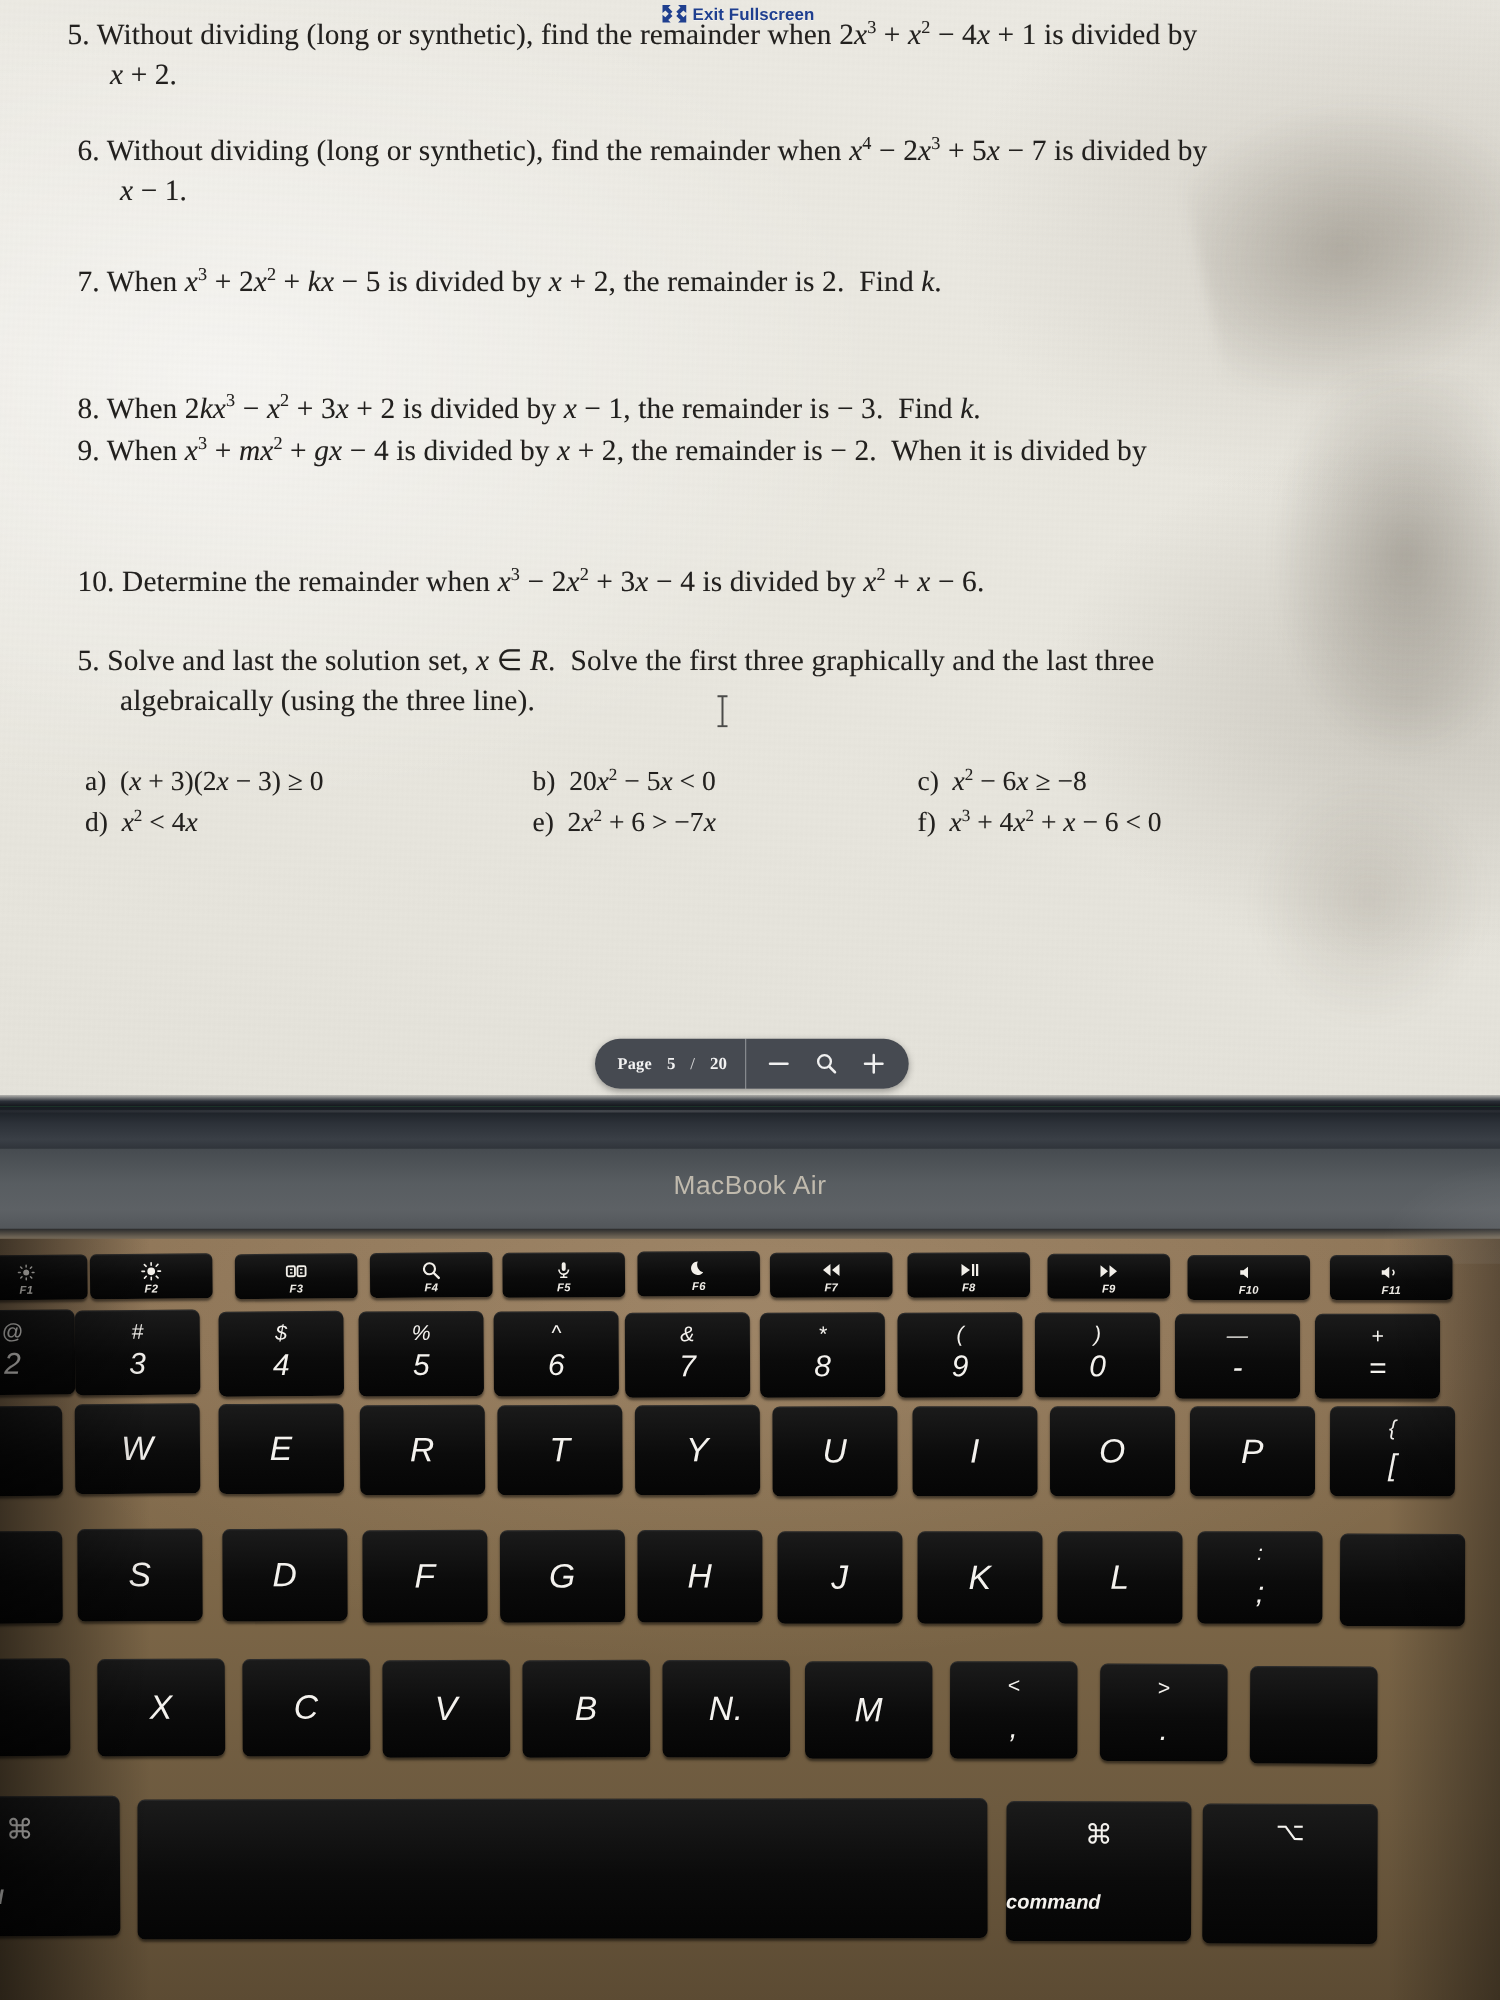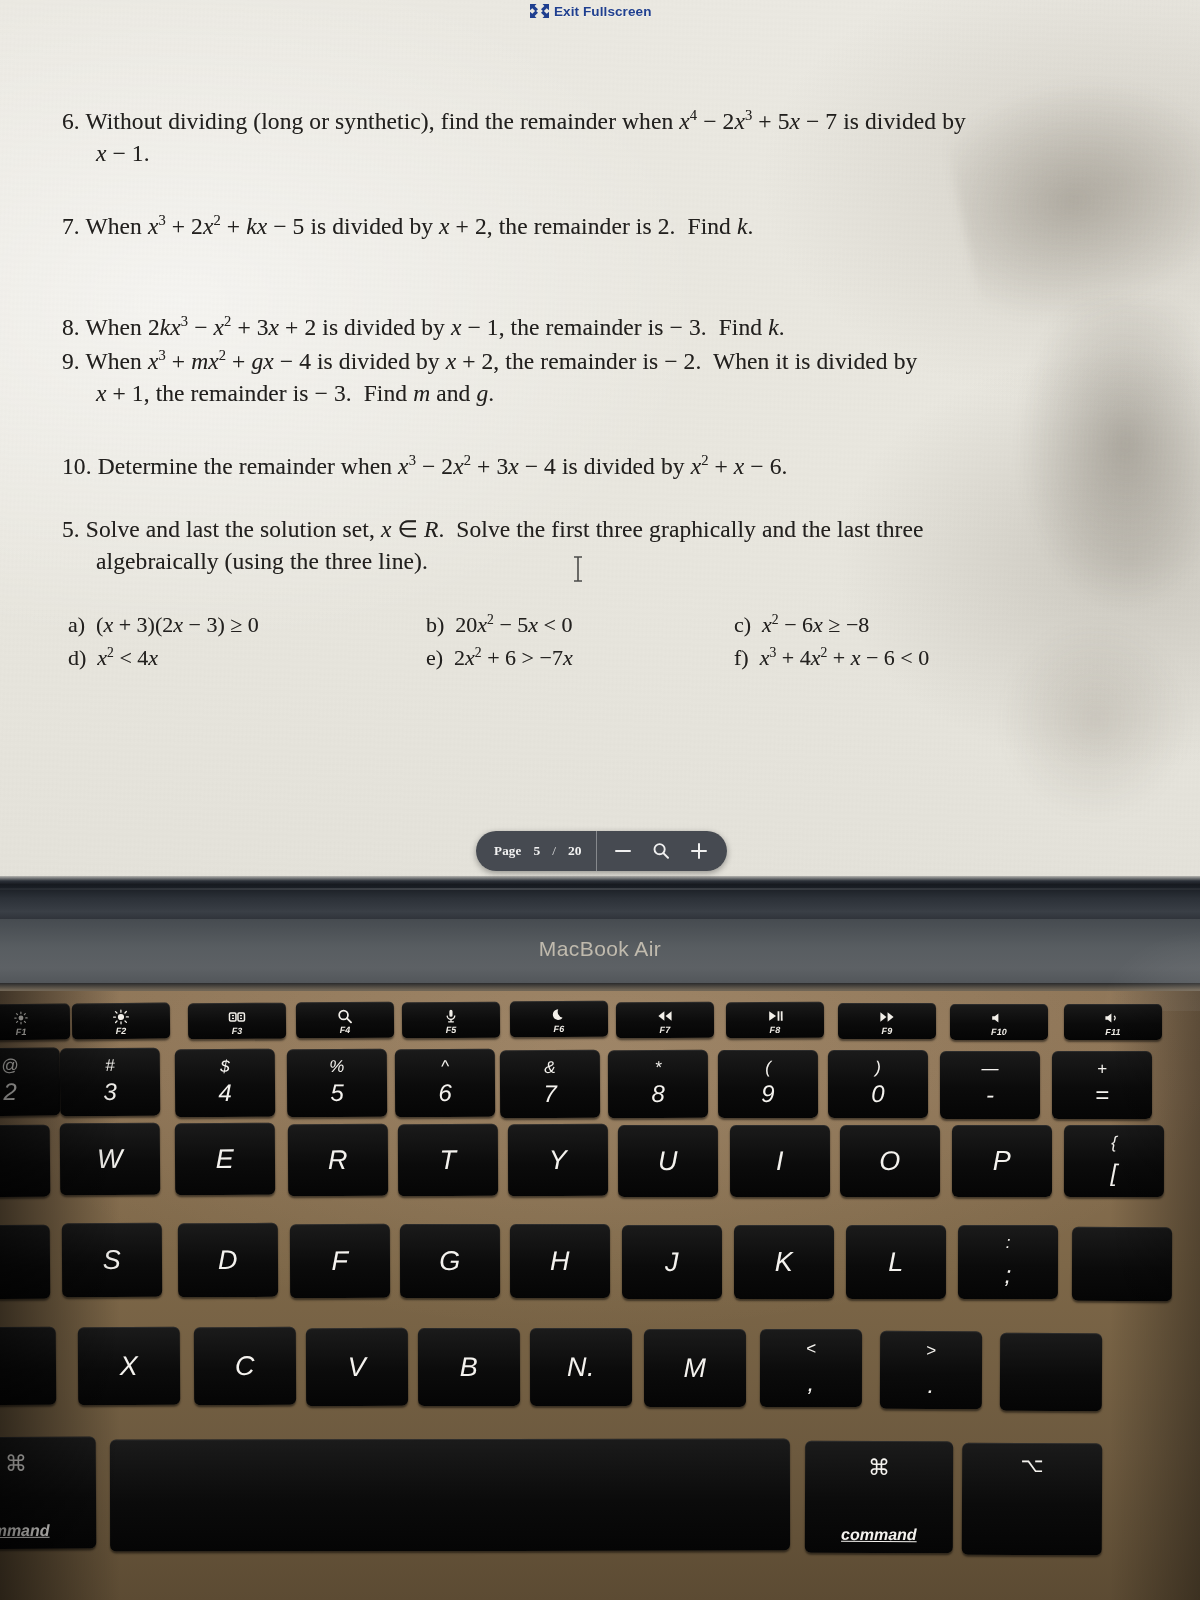--- a/index.html
+++ b/index.html
@@ -211,22 +211,22 @@
     font-size: 17px; font-weight:500; font-style: italic;
   }
   .key .botsym{
     position:absolute; bottom: 10px; left:0; right:0; text-align:center;
     font-size: 24px; font-weight:500; font-style: italic;
   }
   .key .letter{
     font-size: 27px; font-weight:500; font-style: italic; letter-spacing:.5px;
   }
   .key .wordlbl{
-    position:absolute; bottom: 9px; left:0; right:0; text-align:center;
-    font-size: 16px; font-weight:700; font-style: italic; text-decoration: underline;
+    position:absolute; bottom: 21px; left:0; right:0; 
+    font-size: 16px; font-weight:700; font-style: italic;
   }
   .key .cmdglyph{
     position:absolute; top: 14px; left:0; right:0; text-align:center;
     font-size: 22px;
   }
   .key .cornerlbl{
     position:absolute; top: 10px; left: 0; right: 0; text-align:center; font-size: 20px;
   }
   .key.fnrow{ height: 36px; border-radius: 5px; }
   .key.fnrow .kglyph{ position:absolute; top: 6px; left:0; right:0; justify-content:center; font-size: 15px; }
@@ -237,41 +237,45 @@
 <body>
 
 <div id="root">
 
   <div class="doc-screen">
     <div class="paper-grain"></div>
     <div class="smudge-a"></div>
     <div class="smudge-b"></div>
     <div class="smudge-c"></div>
 
+    <div class="problem" id="p5">
+      <span>5.</span>
+      <span>Without dividing (long or synthetic), find the remainder when </span><span class="mvexp">2<i class="mv">x</i><sup>3</sup> + <i class="mv">x</i><sup>2</sup> − 4<i class="mv">x</i> + 1</span><span> is divided by</span>
+      <span class="ind"><i class="mv">x</i> + 2.</span>
+    </div>
 
     <div class="problem" id="p6">
       <span>6.</span>
       <span>Without dividing (long or synthetic), find the remainder when </span><span><i class="mv">x</i><sup>4</sup> − 2<i class="mv">x</i><sup>3</sup> + 5<i class="mv">x</i> − 7</span><span> is divided by</span>
       <span class="ind"><i class="mv">x</i> − 1.</span>
     </div>
 
     <div class="problem" id="p7">
       <span>7.</span>
       <span>When </span><span><i class="mv">x</i><sup>3</sup> + 2<i class="mv">x</i><sup>2</sup> + <i class="mv">kx</i> − 5</span> is divided by <i class="mv">x</i> + 2, the remainder is 2.&nbsp; Find <i class="mv">k</i>.
     </div>
 
     <div class="problem" id="p8">
       <span>8.</span>
       <span>When </span><span>2<i class="mv">kx</i><sup>3</sup> − <i class="mv">x</i><sup>2</sup> + 3<i class="mv">x</i> + 2</span> is divided by <i class="mv">x</i> − 1, the remainder is − 3.&nbsp; Find <i class="mv">k</i>.
     </div>
 
     <div class="problem" id="p9">
       <span>9.</span>
       <span>When </span><span><i class="mv">x</i><sup>3</sup> + <i class="mv">mx</i><sup>2</sup> + <i class="mv">gx</i> − 4</span> is divided by <i class="mv">x</i> + 2, the remainder is − 2.&nbsp; When it is divided by
-      <span class="ind"><i class="mv">x</i> + 1, the remainder is − 3.&nbsp; Find <i class="mv">m</i> and <i class="mv">g</i>.</span>
     </div>
 
     <div class="problem" id="p10">
       <span>10.</span>
       <span>Determine the remainder when </span><span><i class="mv">x</i><sup>3</sup> − 2<i class="mv">x</i><sup>2</sup> + 3<i class="mv">x</i> − 4</span> is divided by <i class="mv">x</i><sup>2</sup> + <i class="mv">x</i> − 6.
     </div>
 
     <div class="problem" id="p11">
       <span>5.</span>
       <span>Solve and last the solution set, </span><span><i class="mv">x</i> ∈ <i class="mv">R</i></span>.&nbsp; Solve the first three graphically and the last three

